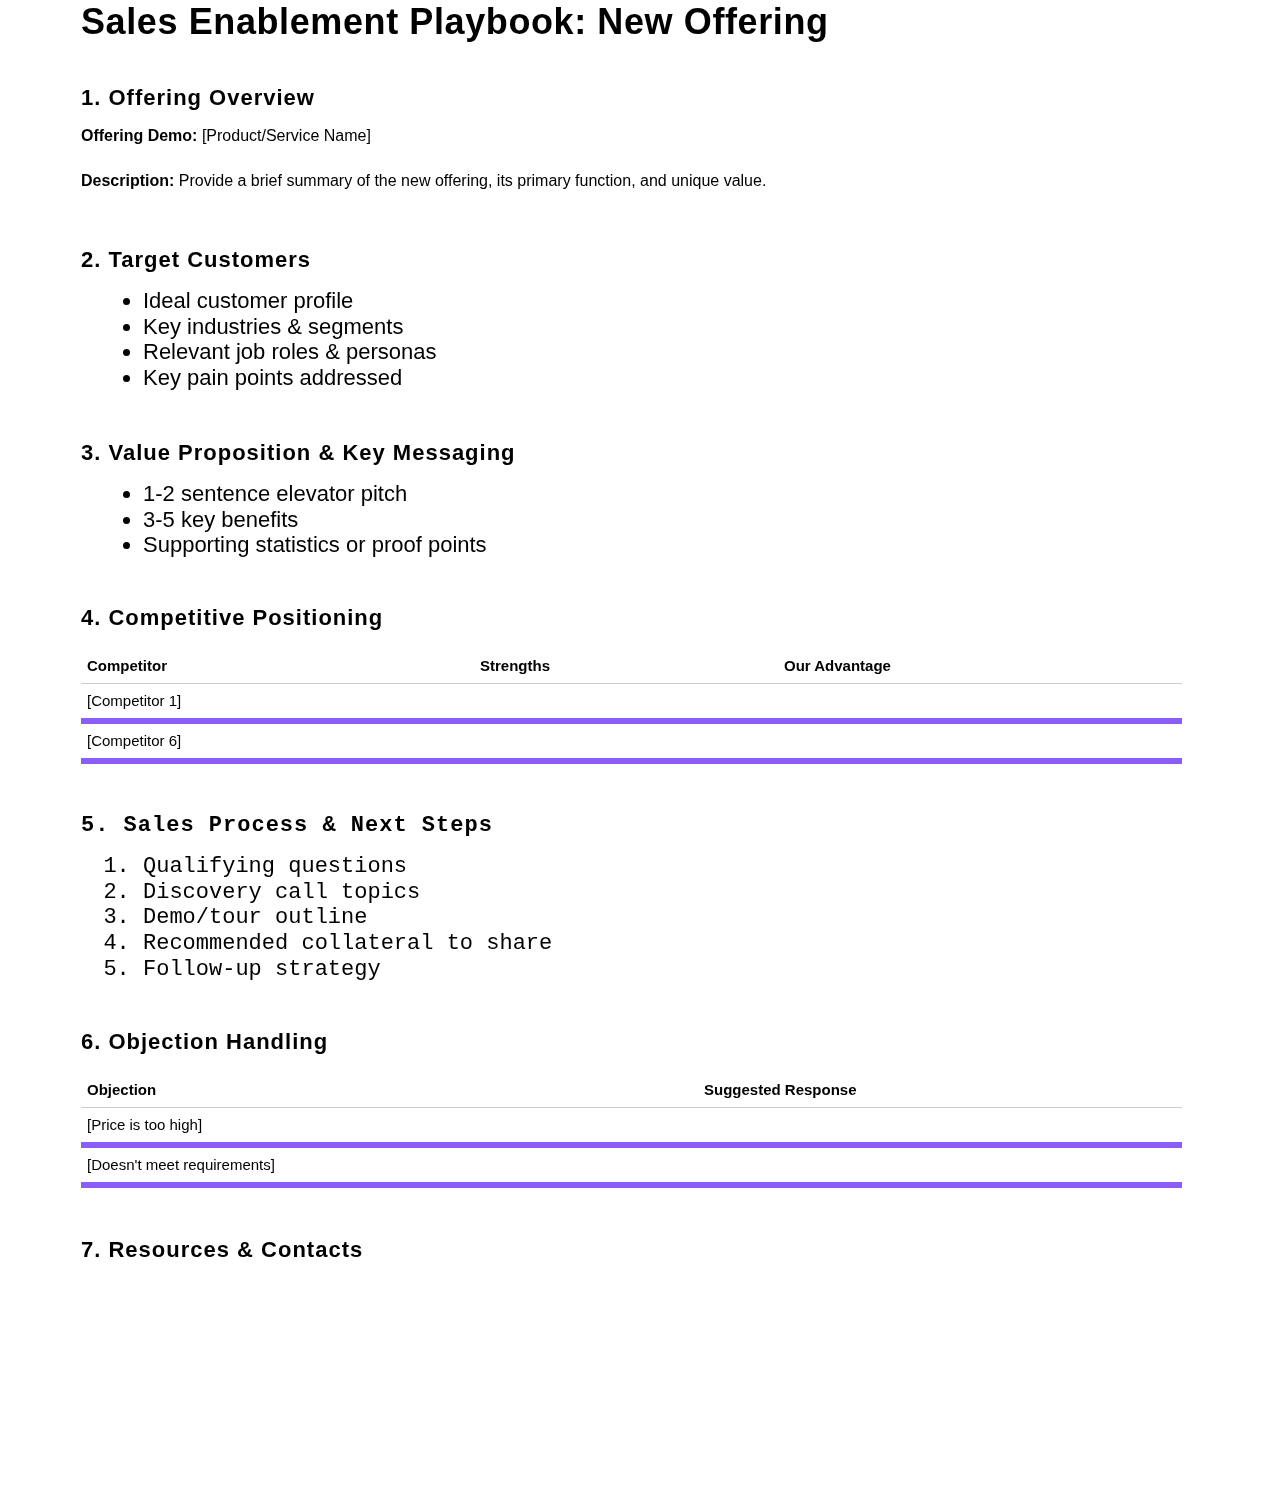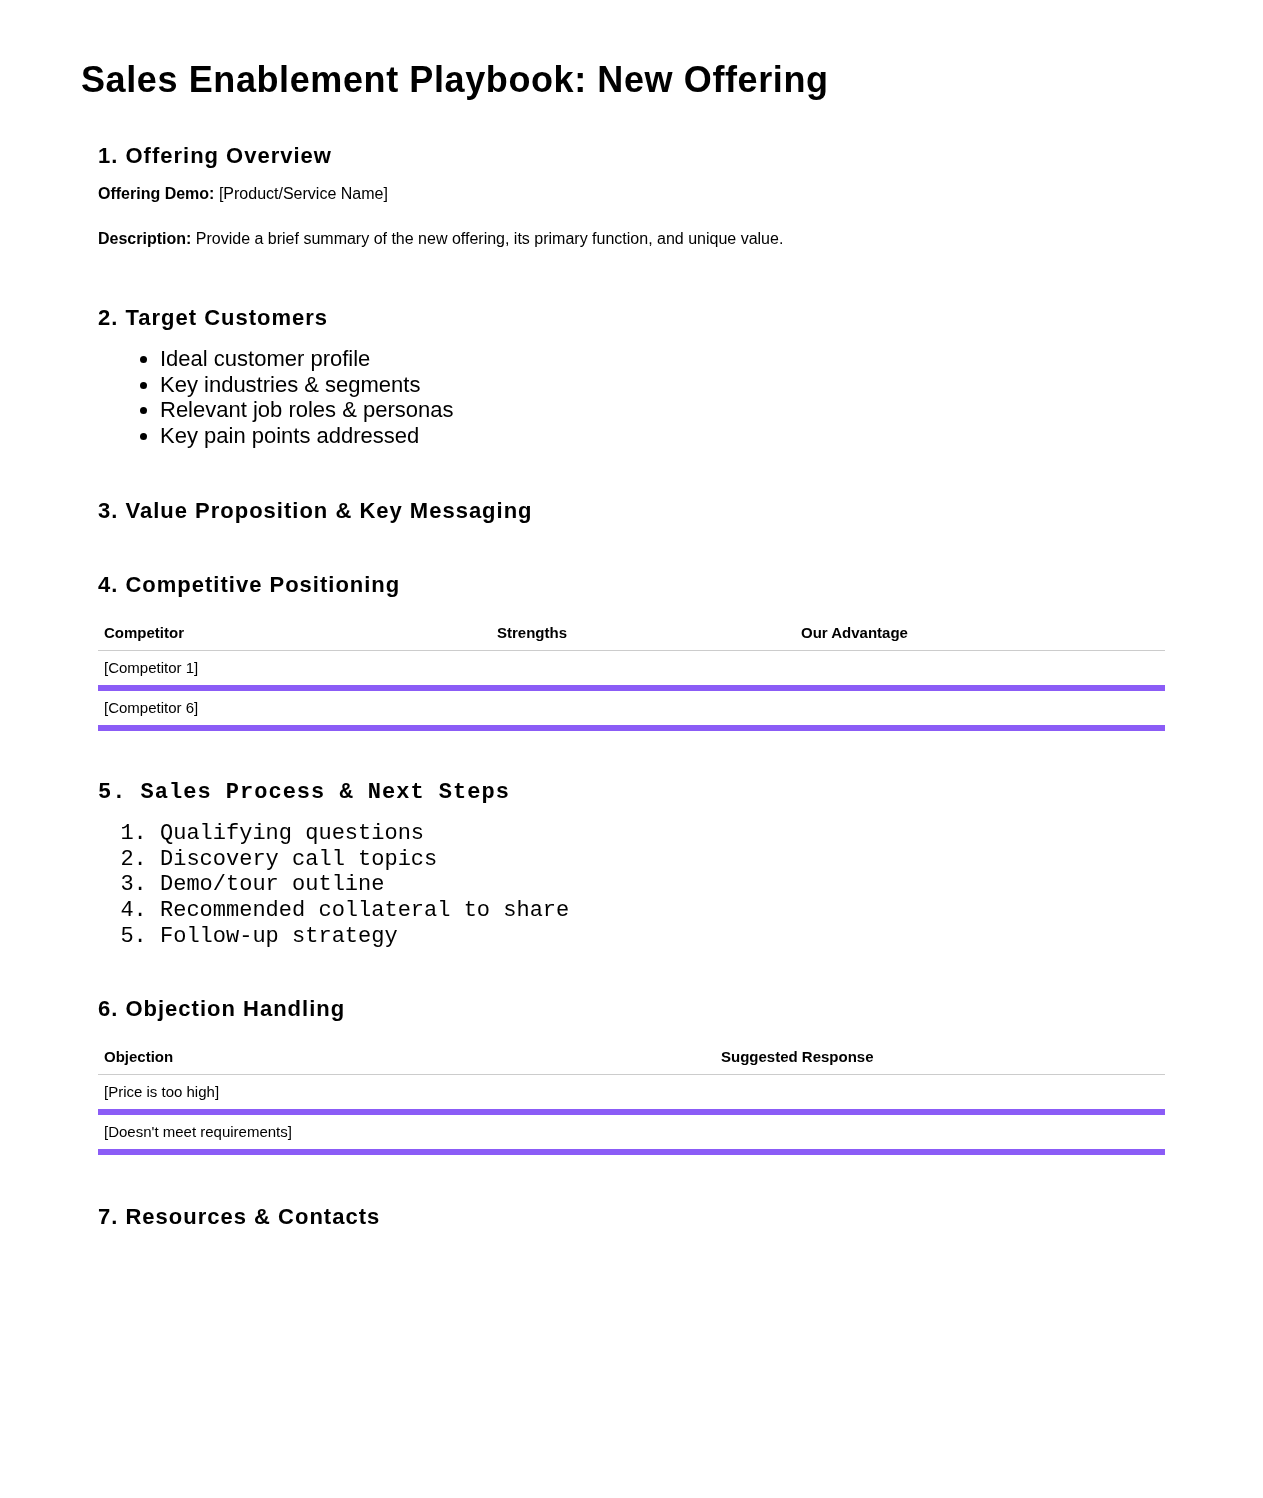--- a/index.html
+++ b/index.html
@@ -6,42 +6,41 @@
     body {
       font-family: "Liberation Sans", sans-serif;
       color: #000000;
       width: 1263px;
       min-height: 1498px;
     }
     .page {
       position: relative;
       margin-left: 81px;
       width: 1101px;
-      padding-top: 58px;
     }
     h1 {
       font-size: 36px;
       font-weight: bold;
       margin: 0 0 40px 0;
       line-height: 44px;
       letter-spacing: 0.6px;
     }
     h2 {
       font-size: 22px;
       font-weight: bold;
       letter-spacing: 1px;
       margin: 0;
       line-height: 28px;
     }
     p {
       font-size: 16px;
       margin: 0;
       line-height: 20px;
     }
-    .section { margin: 17px; }
+    .section { margin: 0; }
     #sec1 h2 { margin-bottom: 14px; }
     #sec1 .p-name { margin-bottom: 25px; }
     #sec1 { margin-bottom: 55px; }
     ul, ol {
       margin: 14px 0 0 0;
       padding-left: 62px;
       font-size: 22px;
     }
     li { line-height: 25.7px; }
     #sec2 { margin-bottom: 48px; }
@@ -88,20 +87,25 @@
     <ul>
       <li>Ideal customer profile</li>
       <li>Key industries &amp; segments</li>
       <li>Relevant job roles &amp; personas</li>
       <li>Key pain points addressed</li>
     </ul>
   </div>
 
   <div class="section" id="sec3">
     <h2>3. Value Proposition &amp; Key Messaging</h2>
+    <ul>
+      <li>1-2 sentence elevator pitch</li>
+      <li>3-5 key benefits</li>
+      <li>Supporting statistics or proof points</li>
+    </ul>
   </div>
 
   <div class="section" id="sec4">
     <h2>4. Competitive Positioning</h2>
     <table>
       <thead>
         <tr>
           <th class="col-comp">Competitor</th>
           <th class="col-str">Strengths</th>
           <th>Our Advantage</th>

